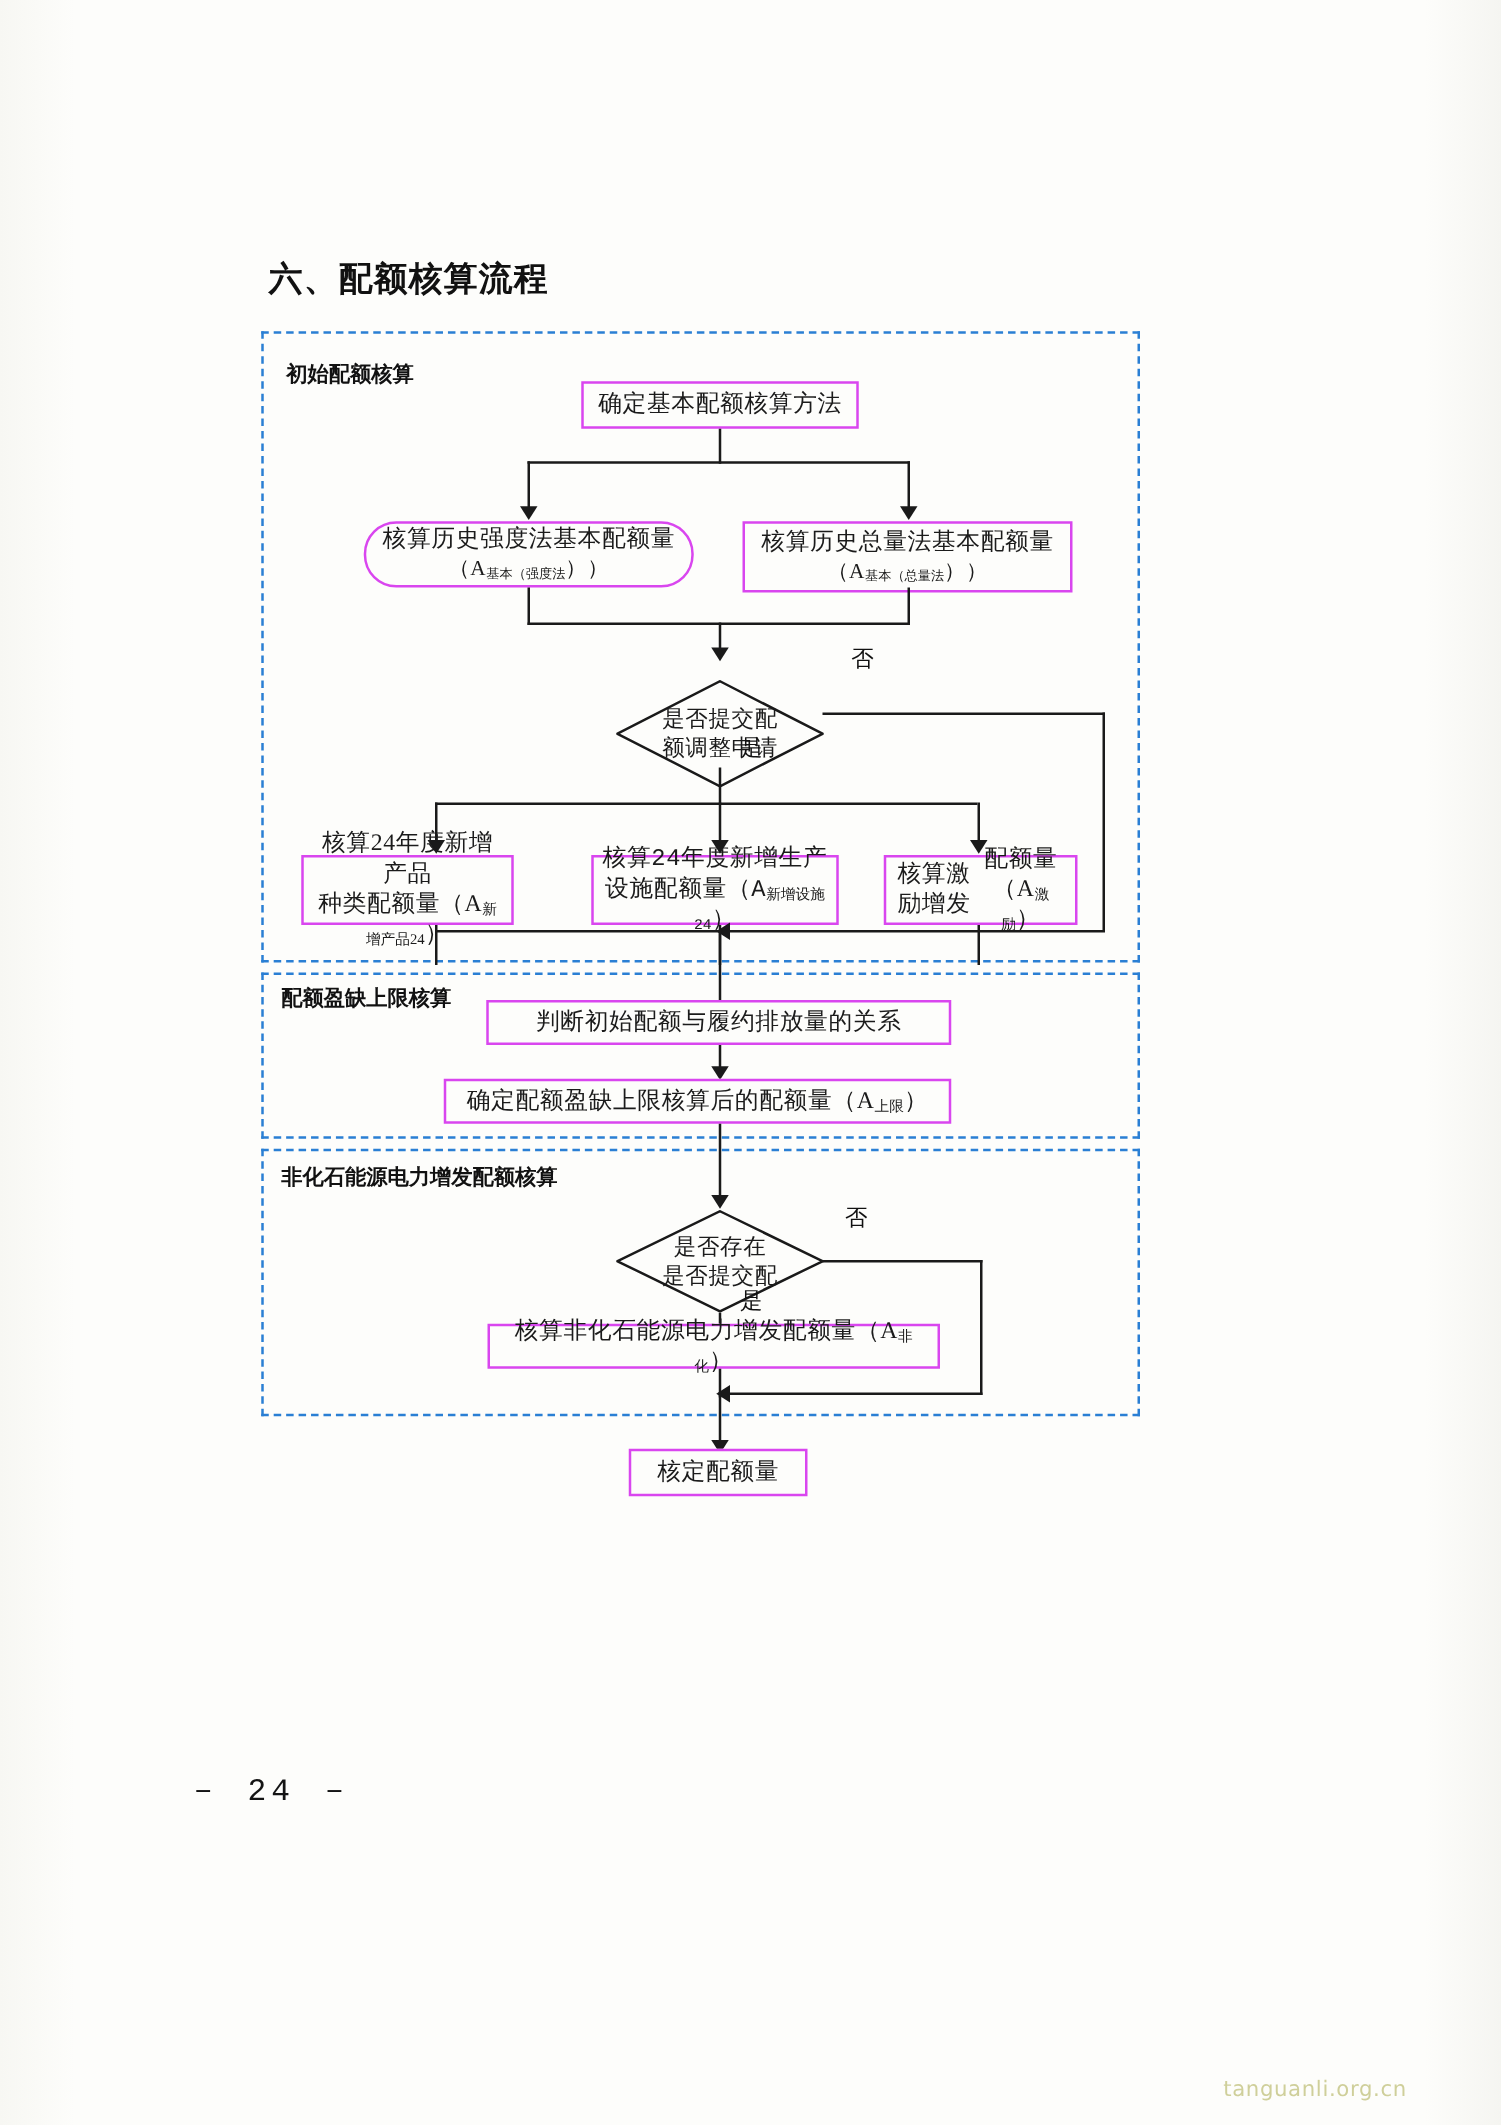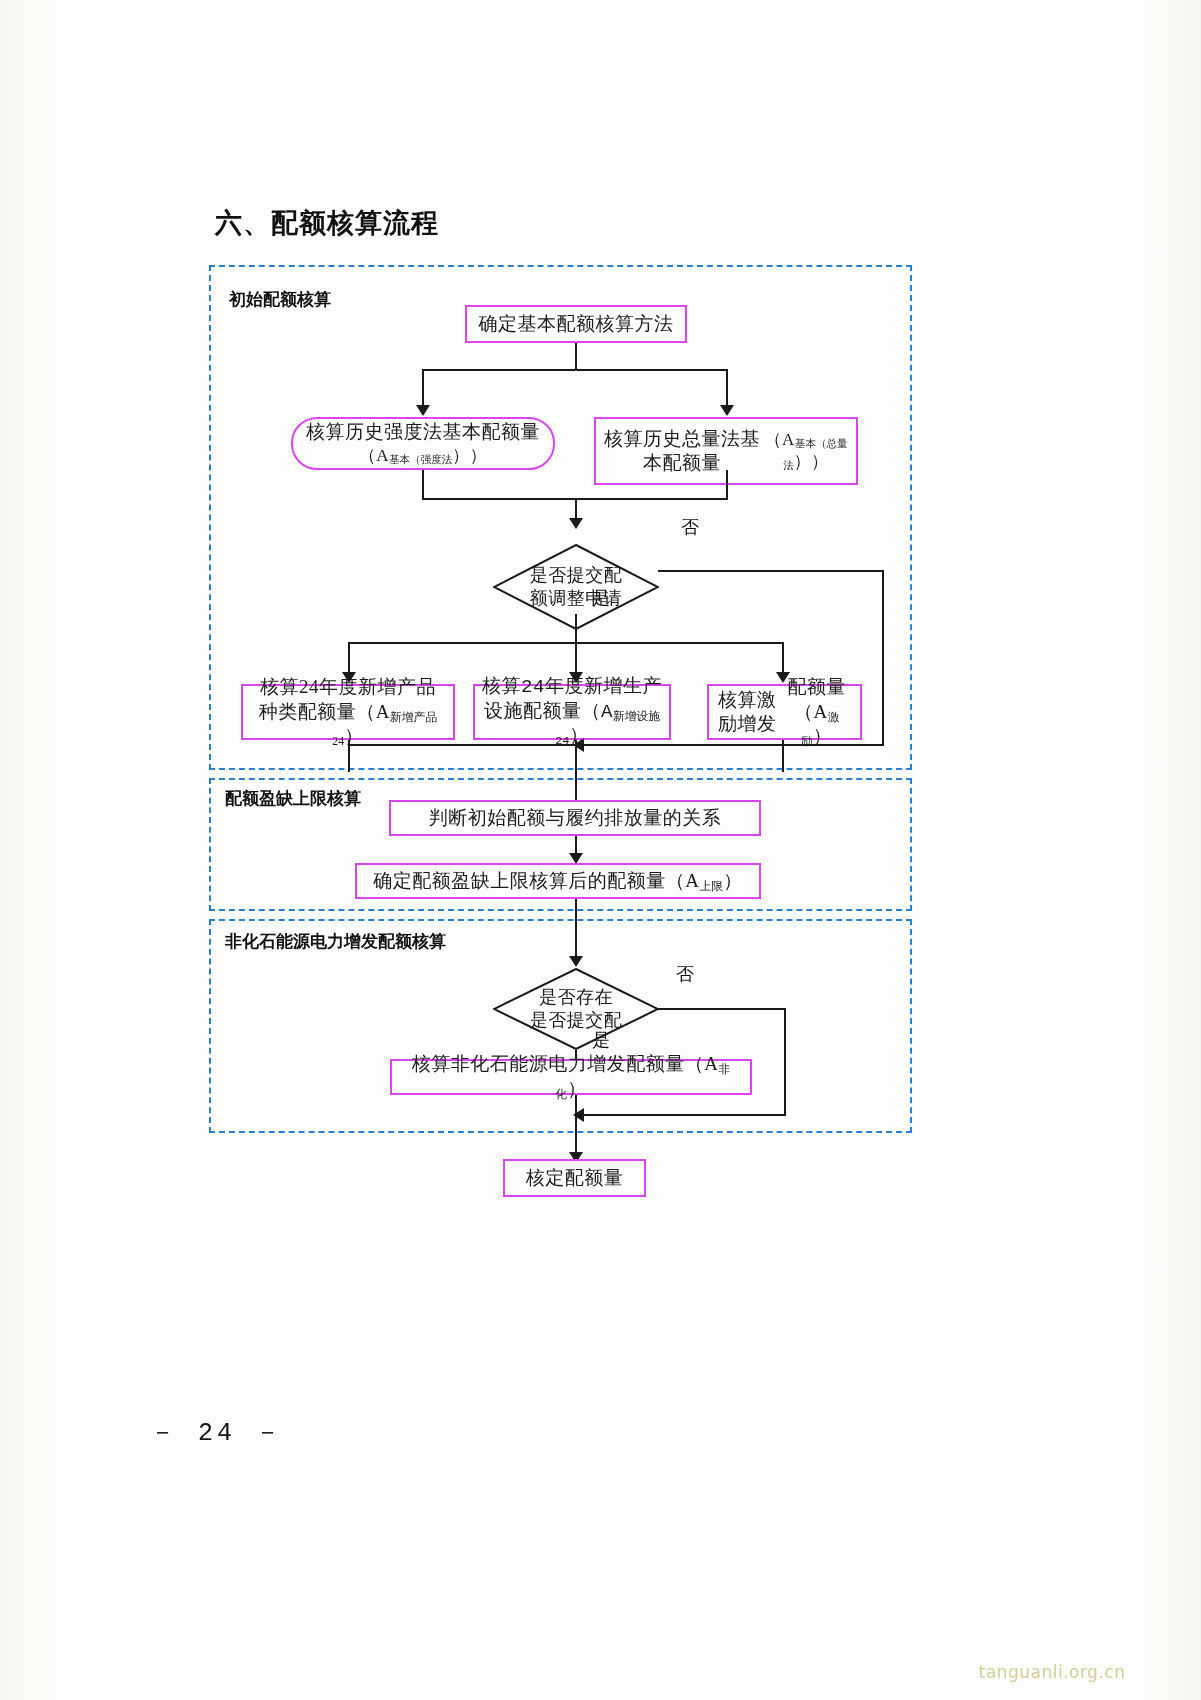--- a/index.html
+++ b/index.html
@@ -95,21 +95,21 @@
 <div class="ln-v" style="left:422px;top:369px;height:38px;"></div>
 <div class="ln-v" style="left:726px;top:369px;height:38px;"></div>
 <div class="arrow arrow-d" style="left:416px;top:405px;"></div>
 <div class="arrow arrow-d" style="left:720px;top:405px;"></div>
 
 <div class="node" style="left:291px;top:417px;width:264px;height:53px;flex-direction:column;border-radius:26px;">
   <span class="ln">核算历史强度法基本配额量</span>
   <span class="ln" style="font-size:17px;">（A<sub>基本（强度法</sub>））</span>
 </div>
 
-<div class="node" style="left:594px;top:417px;width:264px;height:68px;flex-direction:row;">
+<div class="node" style="left:594px;top:417px;width:264px;height:57px;flex-direction:column;">
   <span class="ln">核算历史总量法基本配额量</span>
   <span class="ln" style="font-size:17px;">（A<sub>基本（总量法</sub>））</span>
 </div>
 
 <div class="ln-v" style="left:422px;top:470px;height:30px;"></div>
 <div class="ln-v" style="left:726px;top:470px;height:30px;"></div>
 <div class="ln-h" style="left:422px;top:498px;width:306px;"></div>
 <div class="ln-v" style="left:575px;top:498px;height:22px;"></div>
 <div class="arrow arrow-d" style="left:569px;top:518px;"></div>
 
@@ -130,21 +130,21 @@
 <div class="ln-v" style="left:575px;top:614px;height:30px;"></div>
 <div class="edge-label" style="left:592px;top:586px;">是</div>
 <div class="ln-h" style="left:348px;top:642px;width:434px;"></div>
 <div class="ln-v" style="left:348px;top:642px;height:32px;"></div>
 <div class="ln-v" style="left:575px;top:642px;height:32px;"></div>
 <div class="ln-v" style="left:782px;top:642px;height:32px;"></div>
 <div class="arrow arrow-d" style="left:342px;top:672px;"></div>
 <div class="arrow arrow-d" style="left:569px;top:672px;"></div>
 <div class="arrow arrow-d" style="left:776px;top:672px;"></div>
 
-<div class="node" style="left:241px;top:684px;width:214px;height:56px;flex-direction:column;">
+<div class="node" style="left:241px;top:684px;width:170px;height:56px;flex-direction:column;">
   <span class="ln">核算24年度新增产品</span>
   <span class="ln">种类配额量（A<sub>新增产品24</sub>）</span>
 </div>
 
 <div class="node" style="left:473px;top:684px;width:198px;height:56px;flex-direction:column;font-family:Liberation Mono, monospace;">
   <span class="ln">核算24年度新增生产</span>
   <span class="ln">设施配额量（A<sub>新增设施24</sub>）</span>
 </div>
 
 <div class="node" style="left:707px;top:684px;width:155px;height:56px;flex-direction:row;">

